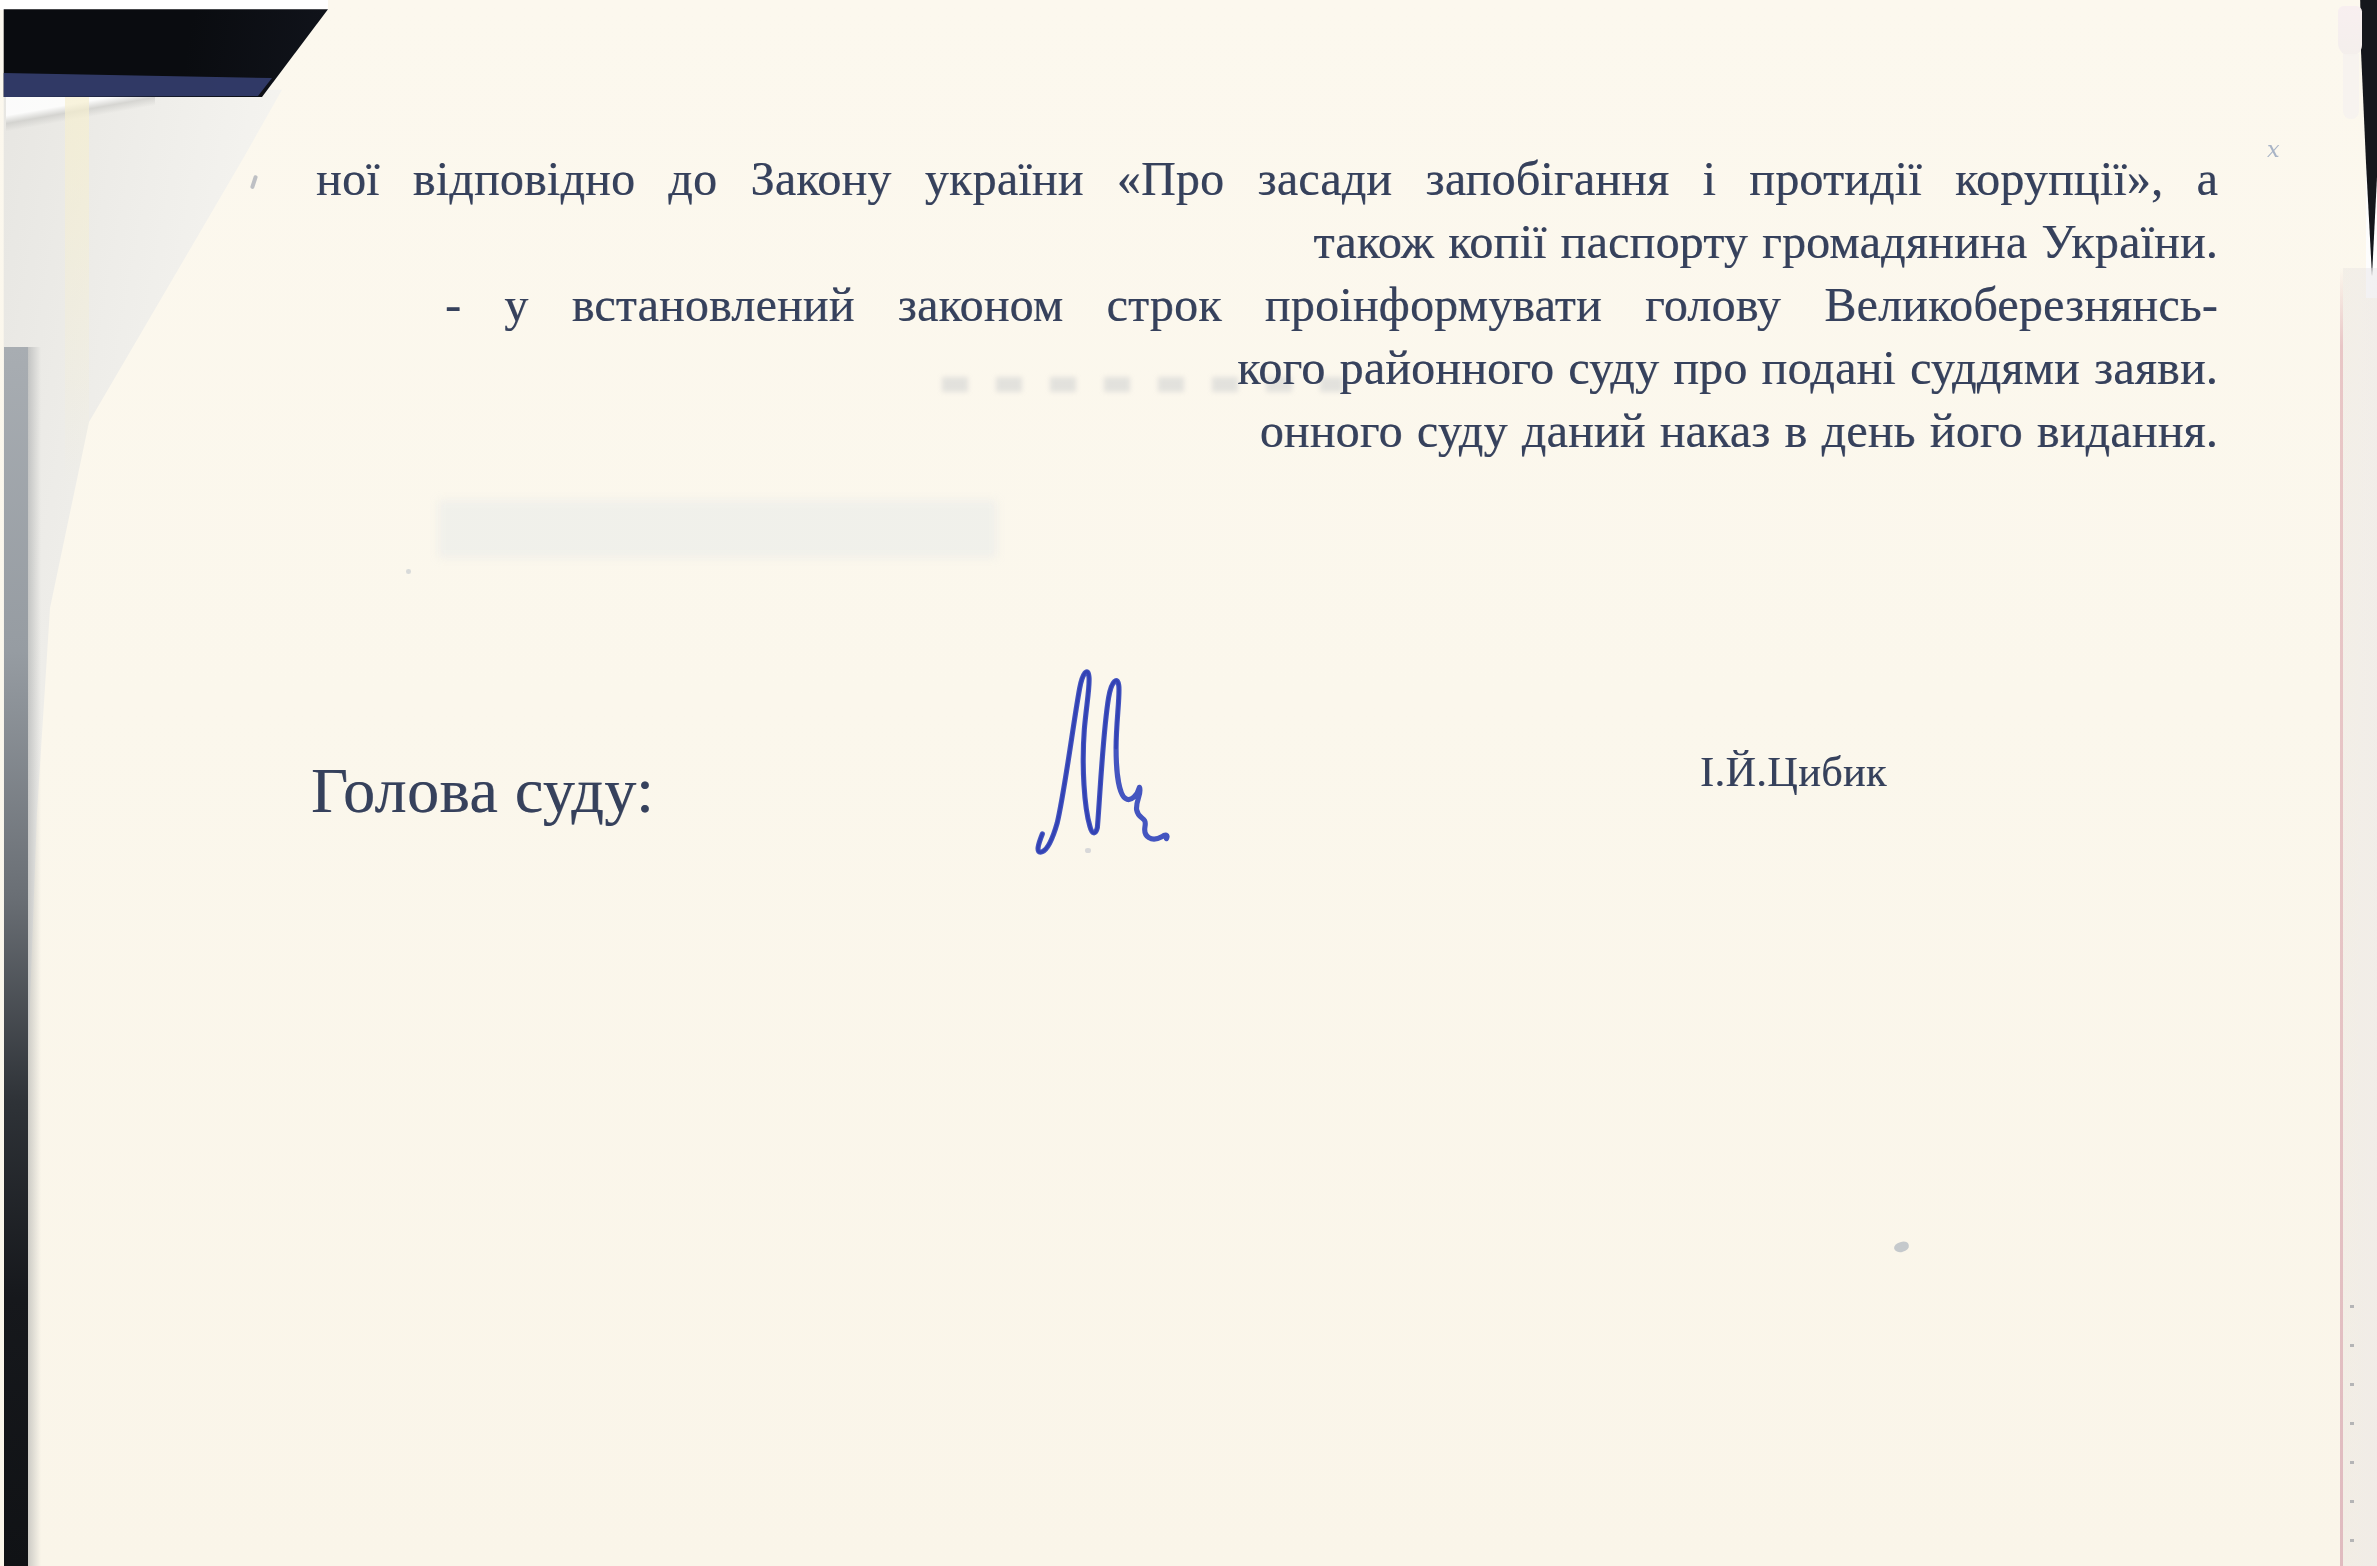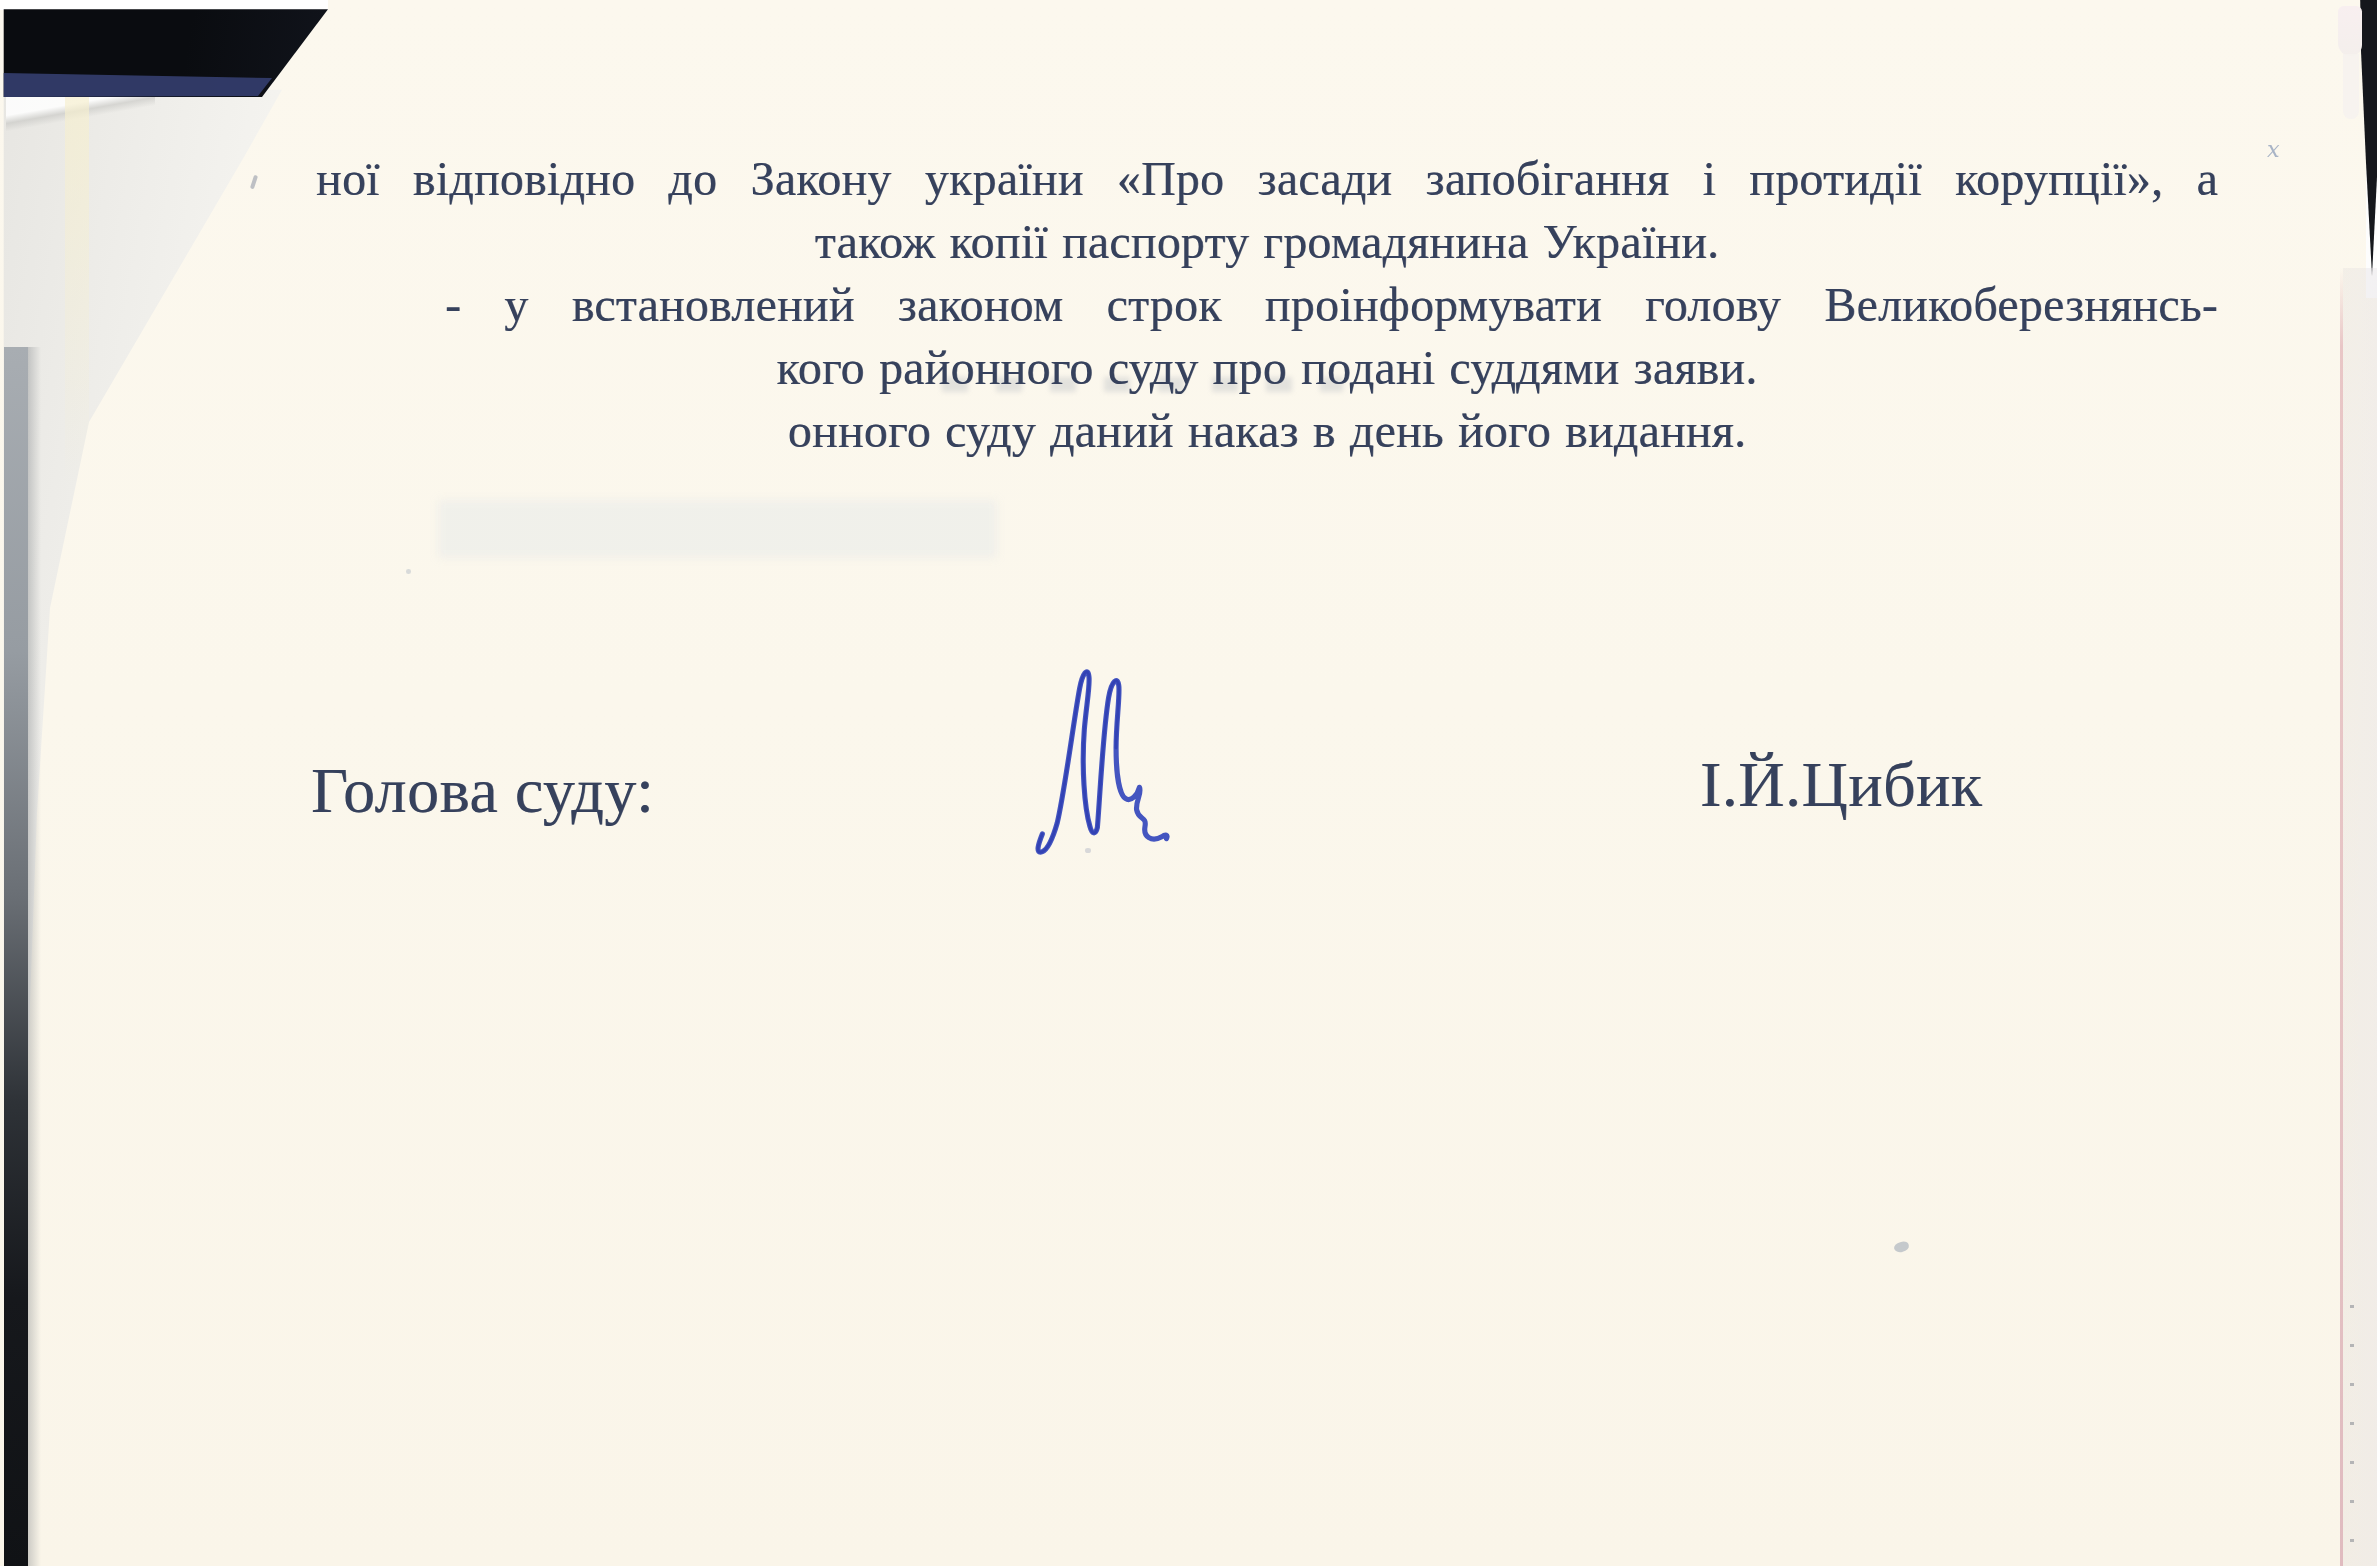--- a/index.html
+++ b/index.html
@@ -12,32 +12,32 @@
   }
   .abs { position:absolute; }
 
   
   .body-text {
     position:absolute; left:316px; top:147px; width:1902px;
     color:#36415c; font-size:48px; line-height:63px;
     letter-spacing:0.2px; word-spacing:1.9px;
     text-shadow:0.5px 0 0 rgba(54,65,92,.6);
   }
-  .line { text-align:center; }
+  .line { text-align:right; }
   .just { text-align:justify; text-align-last:justify; }
   .indent { text-indent:129px; }
 
   .sig-label {
     position:absolute; left:311px; top:754px;
     color:#36415c; font-size:64px; letter-spacing:0.5px;
     text-shadow:0.5px 0 0 rgba(54,65,92,.6);
   }
   .sig-name {
     position:absolute; left:1700px; top:748px;
-    color:#36415c; font-size:64px; letter-spacing:0.5px;
+    color:#36415c; font-size:42px; letter-spacing:0.5px;
     text-shadow:0.5px 0 0 rgba(54,65,92,.6);
   }
   .sig-svg { position:absolute; left:1033px; top:651px; }
 
   
   .art-top-white { left:0; top:0; width:328px; height:10.3px; background:#ffffff; }
   .art-corner-black {
     left:0; top:0; width:337px; height:101px;
     clip-path:polygon(3.7px 9.3px,328px 9.3px,262px 97px,3.7px 97px);
     background:linear-gradient(100deg,#0a0c10 55%,#11141c 100%);

